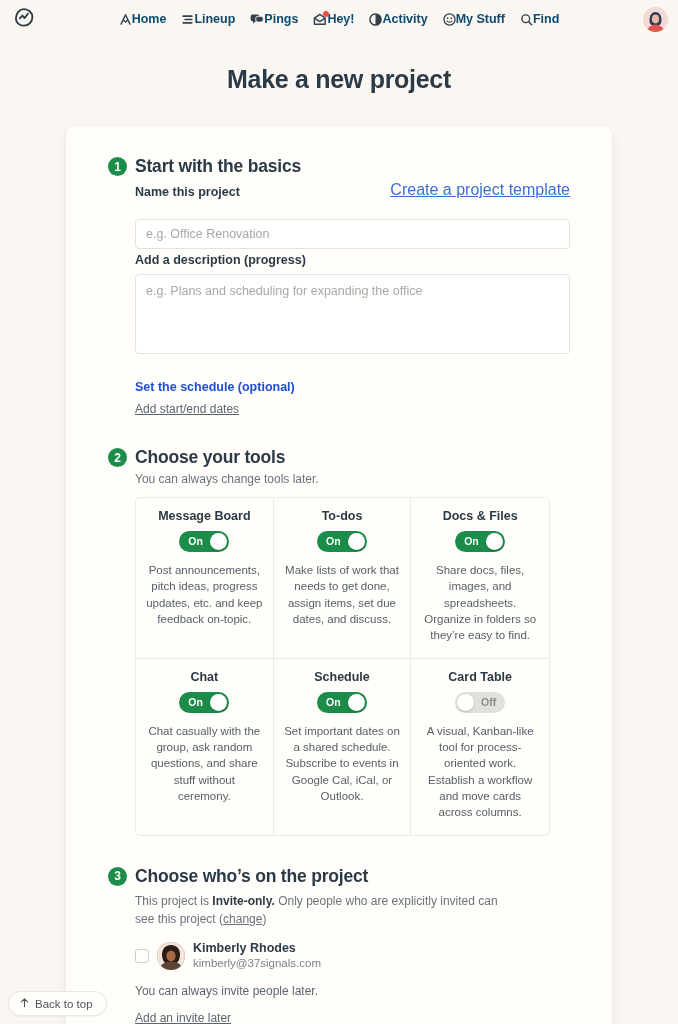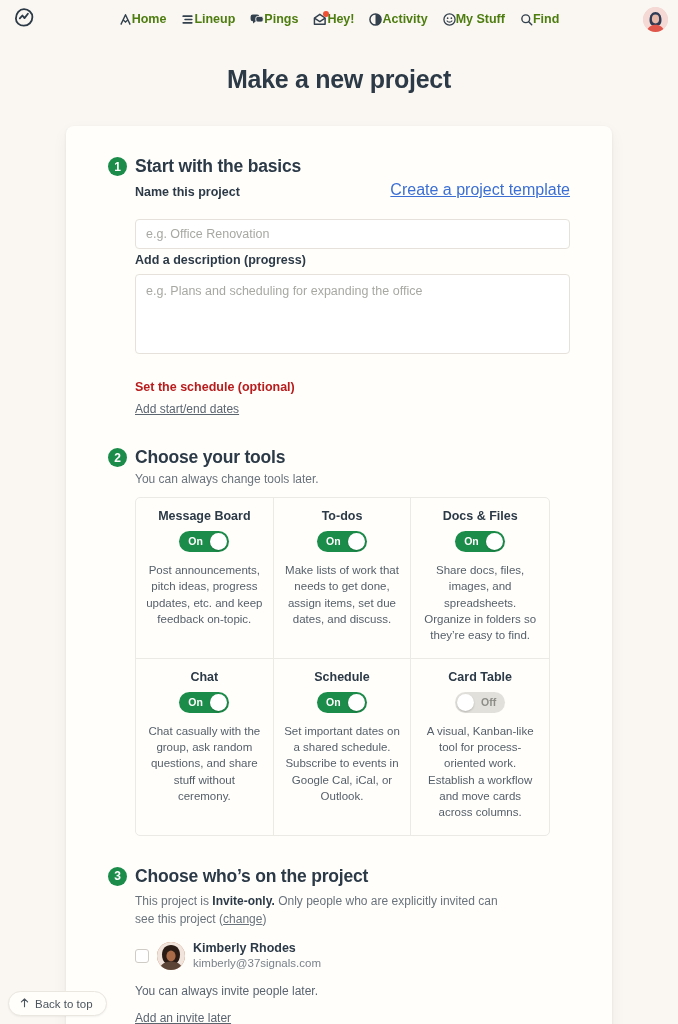--- a/index.html
+++ b/index.html
@@ -35,21 +35,21 @@
     justify-content: center;
     align-items: center;
     gap: 15px;
     pointer-events: none;
   }
   .nav-item {
     display: flex;
     align-items: center;
     font-size: 12.5px;
     font-weight: bold;
-    color: #4d7c0f;
+    color: #0c4a6e;
     text-decoration: none;
     white-space: nowrap;
     pointer-events: auto;
     position: relative;
   }
   .nav-ico { display: flex; align-items: center; }
   .badge-dot {
     position: absolute;
     width: 6px; height: 6px;
     border-radius: 50%;
@@ -156,21 +156,21 @@
     font-family: "Liberation Sans", sans-serif;
     font-size: 12.5px;
     color: #2c3a47;
     resize: none;
   }
   .textarea::placeholder { color: #a8a8a3; }
 
   .sub-label {
     font-size: 12.5px;
     font-weight: bold;
-    color: #b91c1c;
+    color: #1d4ed8;
     margin-top: 22px;
   }
   .link-gray {
     display: inline-block;
     margin-top: 8px;
     font-size: 12px;
     color: #5b6570;
     text-decoration: underline;
   }
 

